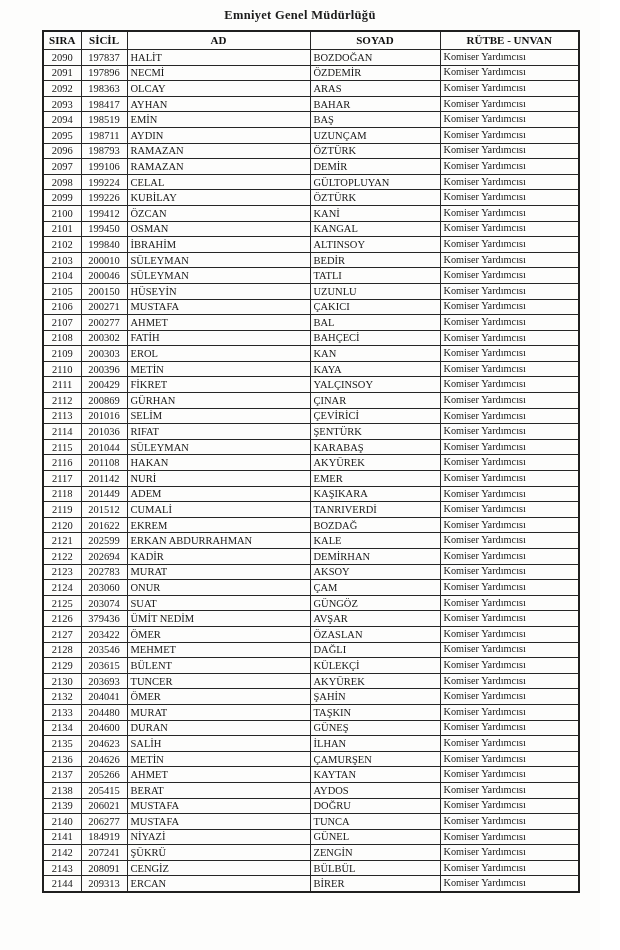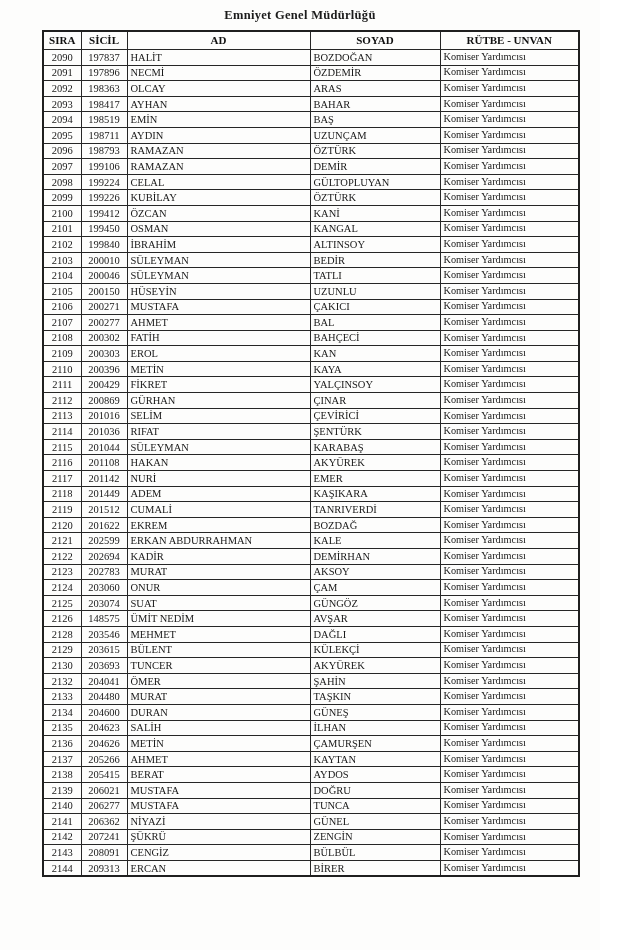--- a/index.html
+++ b/index.html
@@ -329,23 +329,30 @@
         </tr>
         <tr>
           <td class="c0">2125</td>
           <td class="c1">203074</td>
           <td class="c2">SUAT</td>
           <td class="c3">GÜNGÖZ</td>
           <td class="c4">Komiser Yardımcısı</td>
         </tr>
         <tr>
           <td class="c0">2126</td>
-          <td class="c1">148575</td>
+          <td class="c1">379436</td>
           <td class="c2">ÜMİT NEDİM</td>
           <td class="c3">AVŞAR</td>
+          <td class="c4">Komiser Yardımcısı</td>
+        </tr>
+        <tr>
+          <td class="c0">2127</td>
+          <td class="c1">203422</td>
+          <td class="c2">ÖMER</td>
+          <td class="c3">ÖZASLAN</td>
           <td class="c4">Komiser Yardımcısı</td>
         </tr>
         <tr>
           <td class="c0">2128</td>
           <td class="c1">203546</td>
           <td class="c2">MEHMET</td>
           <td class="c3">DAĞLI</td>
           <td class="c4">Komiser Yardımcısı</td>
         </tr>
         <tr>
@@ -420,21 +427,21 @@
         </tr>
         <tr>
           <td class="c0">2140</td>
           <td class="c1">206277</td>
           <td class="c2">MUSTAFA</td>
           <td class="c3">TUNCA</td>
           <td class="c4">Komiser Yardımcısı</td>
         </tr>
         <tr>
           <td class="c0">2141</td>
-          <td class="c1">206362</td>
+          <td class="c1">184919</td>
           <td class="c2">NİYAZİ</td>
           <td class="c3">GÜNEL</td>
           <td class="c4">Komiser Yardımcısı</td>
         </tr>
         <tr>
           <td class="c0">2142</td>
           <td class="c1">207241</td>
           <td class="c2">ŞÜKRÜ</td>
           <td class="c3">ZENGİN</td>
           <td class="c4">Komiser Yardımcısı</td>

